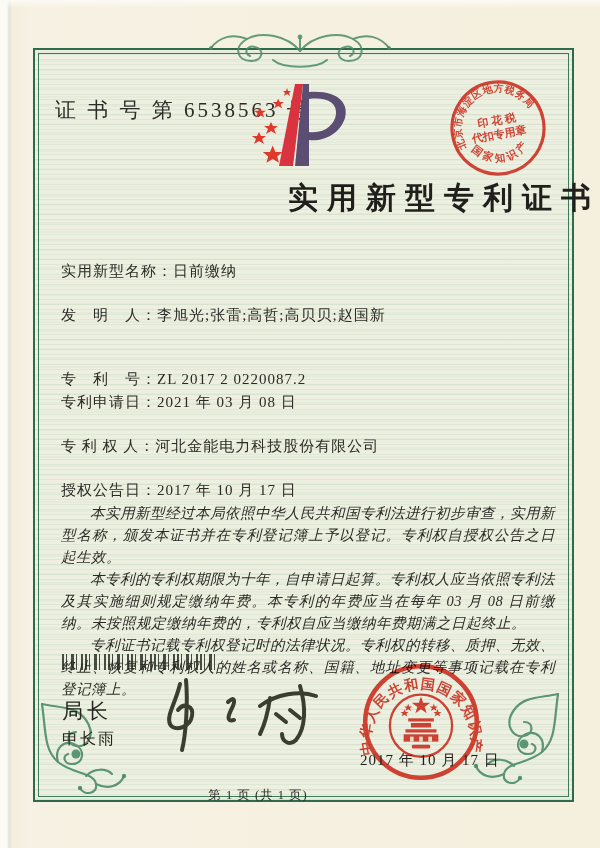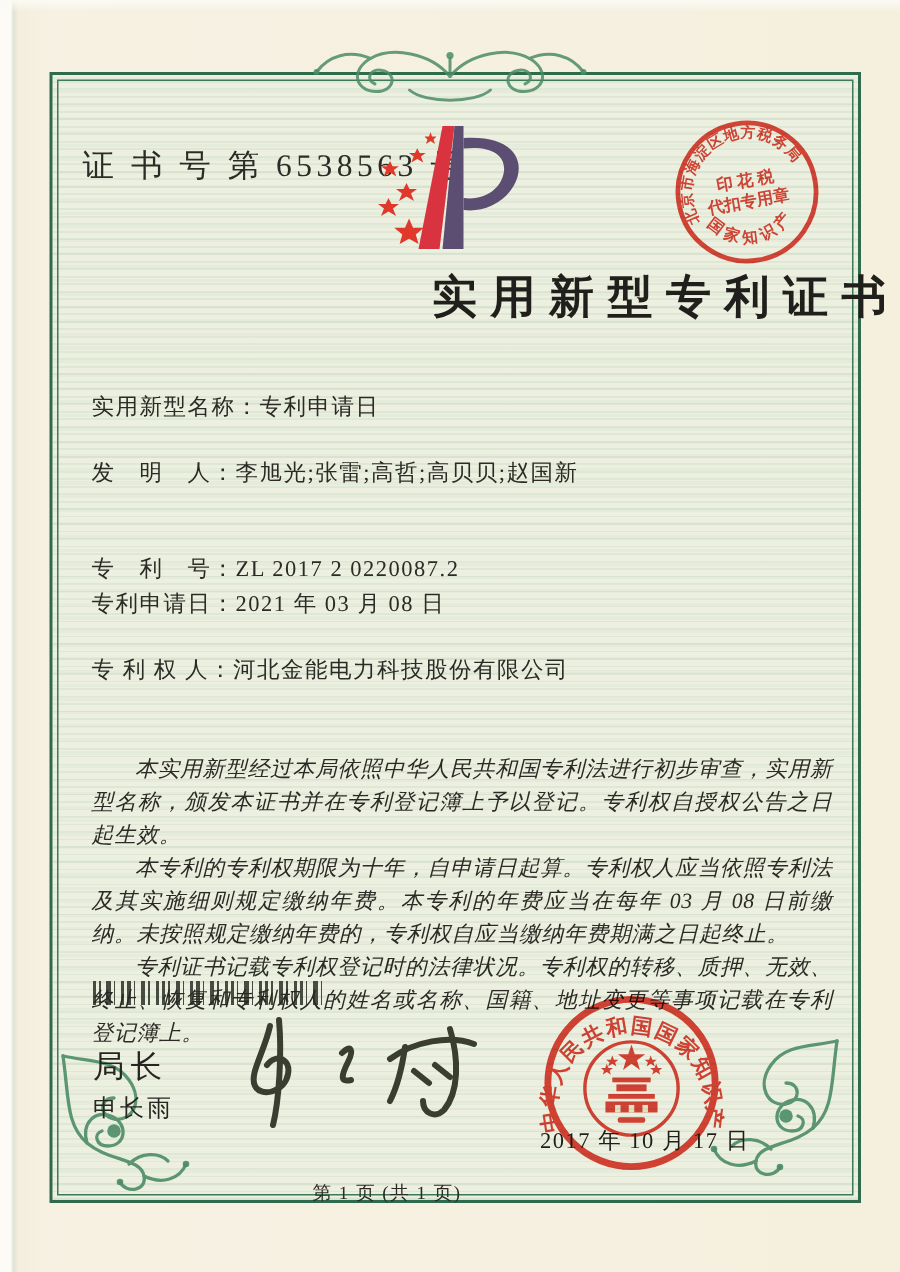--- a/index.html
+++ b/index.html
@@ -131,33 +131,36 @@
       <textPath href="#taxTop">北京市海淀区地方税务局</textPath>
     </text>
     <text font-size="10.5" fill="#e0382b" letter-spacing="3" font-weight="bold">
       <textPath href="#taxBottom">国家知识产权局</textPath>
     </text>
     <text x="50" y="48" text-anchor="middle" font-size="11" fill="#e0382b" font-weight="bold">印 花 税</text>
     <text x="50" y="62" text-anchor="middle" font-size="11" fill="#e0382b" font-weight="bold">代扣专用章</text>
   </svg>
 
   <div class="field" style="top:262px">
-    <span class="lab">实用新型名称：</span><span>专利申请日</span>
+    <span class="lab">实用新型名称：</span><span>日前缴纳</span>
   </div>
   <div class="field" style="top:306px">
     <span class="lab">发　明　人：</span><span>李旭光;张雷;高哲;高贝贝;赵国新</span>
   </div>
   <div class="field" style="top:370px">
     <span class="lab">专　利　号：</span><span>ZL 2017 2 0220087.2</span>
   </div>
   <div class="field" style="top:393px">
     <span class="lab">专利申请日：</span><span>2021 年 03 月 08 日</span>
   </div>
   <div class="field" style="top:437px">
     <span class="lab">专 利 权 人：</span><span>河北金能电力科技股份有限公司</span>
+  </div>
+  <div class="field" style="top:481px">
+    <span class="lab">授权公告日：</span><span>2017 年 10 月 17 日</span>
   </div>
 
   <div class="body-text">
     <p>本实用新型经过本局依照中华人民共和国专利法进行初步审查，实用新型名称，颁发本证书并在专利登记簿上予以登记。专利权自授权公告之日起生效。</p>
     <p>本专利的专利权期限为十年，自申请日起算。专利权人应当依照专利法及其实施细则规定缴纳年费。本专利的年费应当在每年 03 月 08 日前缴纳。未按照规定缴纳年费的，专利权自应当缴纳年费期满之日起终止。</p>
     <p>专利证书记载专利权登记时的法律状况。专利权的转移、质押、无效、终止、恢复和专利权人的姓名或名称、国籍、地址变更等事项记载在专利登记簿上。</p>
   </div>
 
   <div class="barcode"></div>
 

